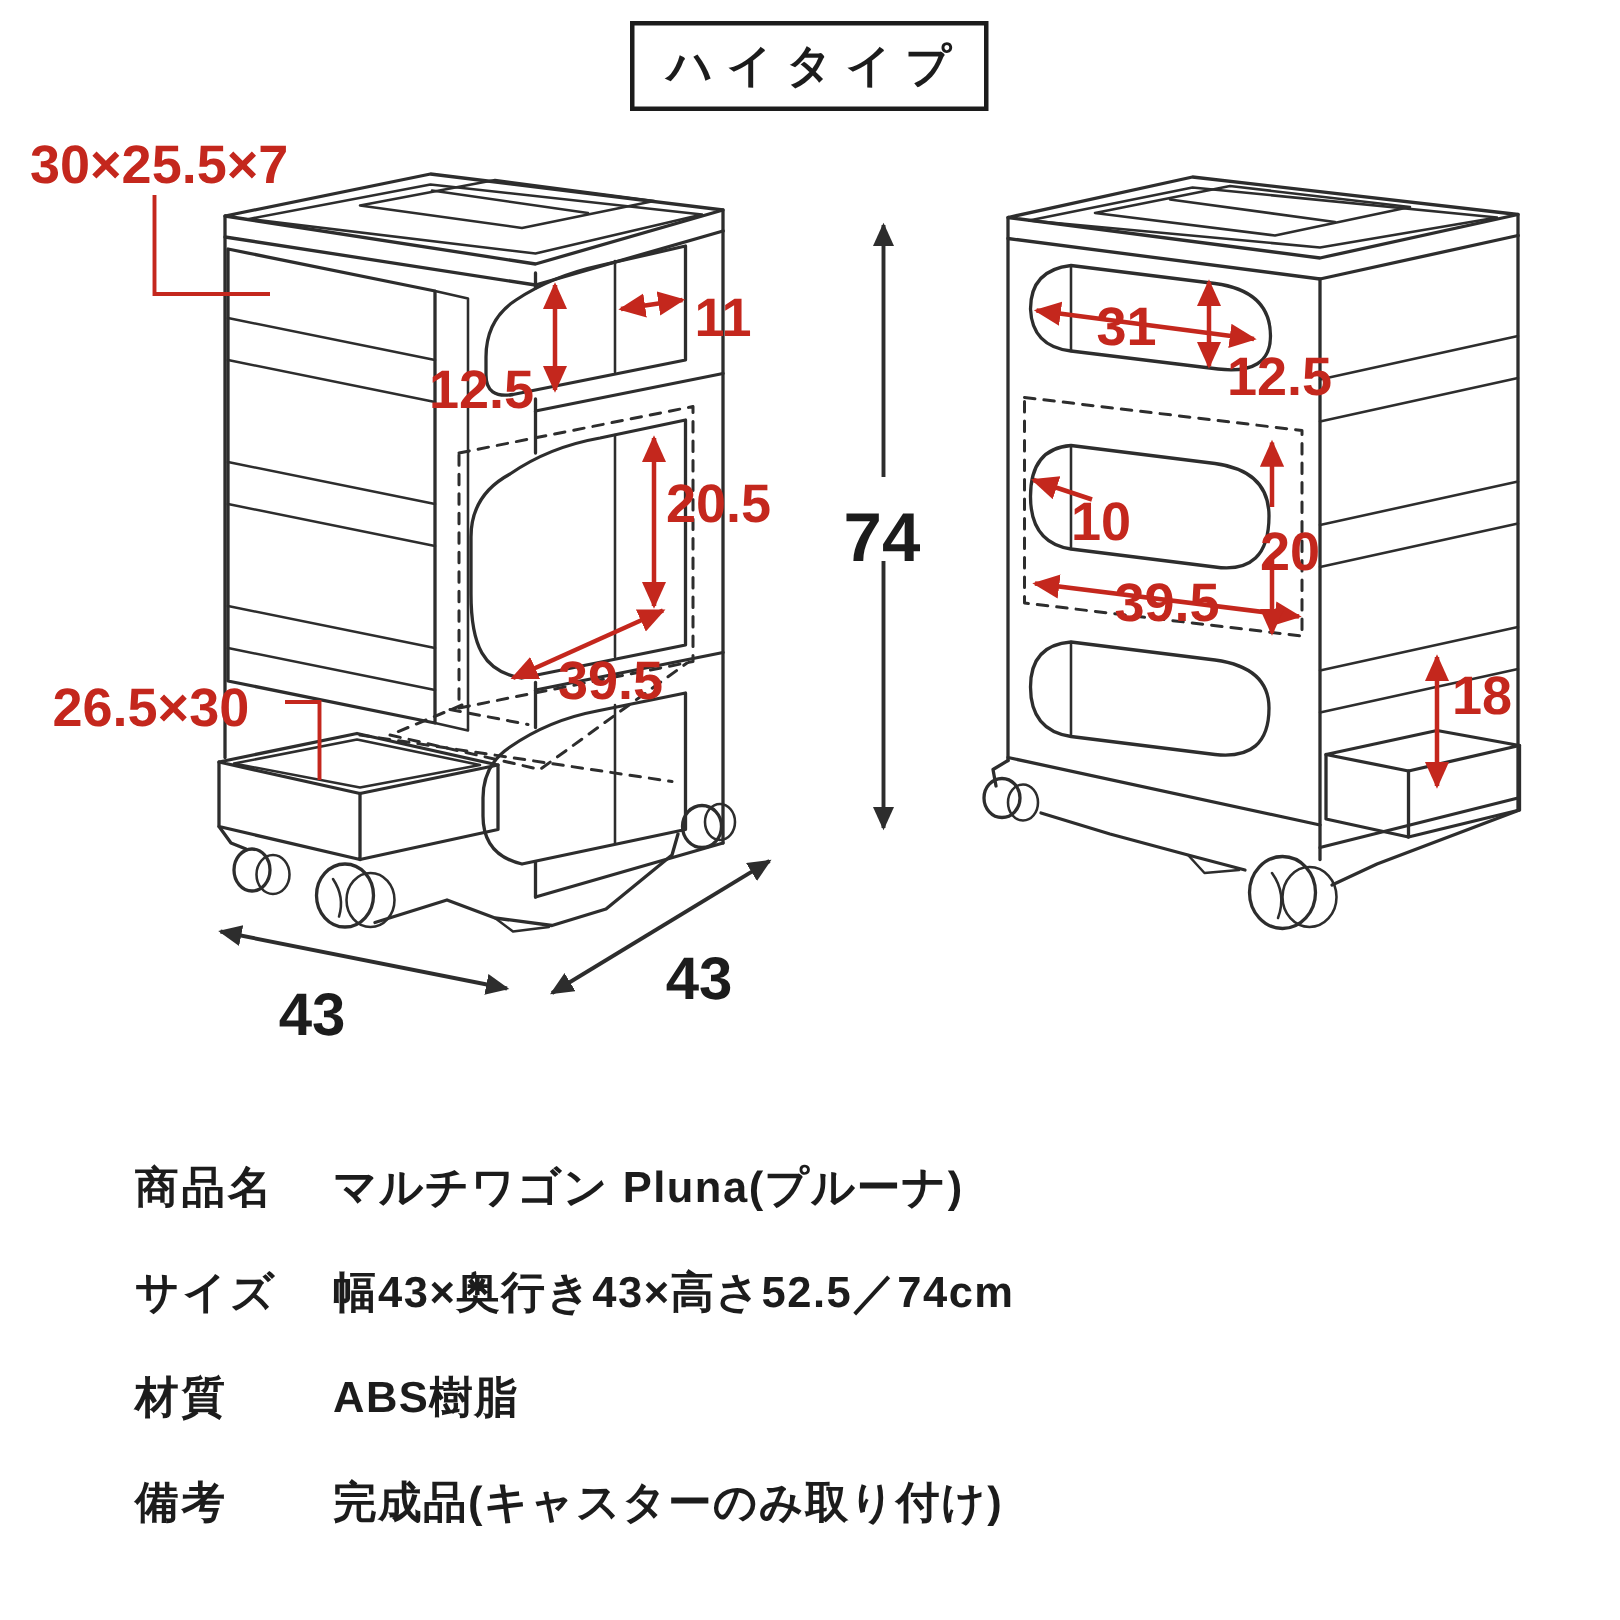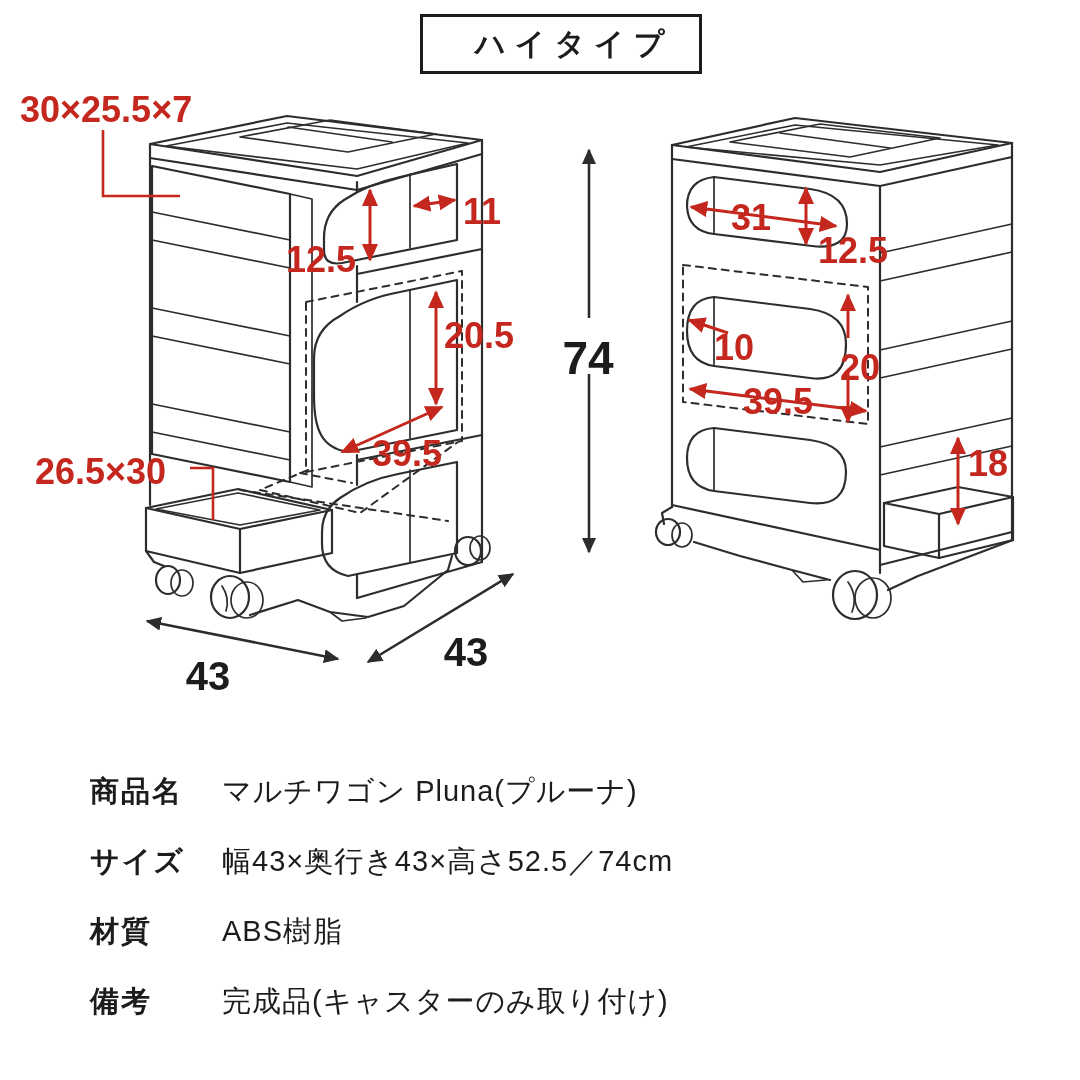--- a/index.html
+++ b/index.html
@@ -1,35 +1,35 @@
 <!DOCTYPE html>
 <html><head>
 <meta charset="utf-8">
 <style>
   html,body{margin:0;padding:0;background:#ffffff;}
   #page{position:relative;width:1080px;height:1080px;background:#ffffff;overflow:hidden;
         font-family:"Liberation Sans","DejaVu Sans",sans-serif;color:#1c1c1c;}
   
   #title-badge{position:absolute;left:420px;top:14px;width:233px;height:54px;
-    border:3px solid #1c1c1c;background:#fff;display:flex;align-items:center;justify-content:flex-start;
-    font-size:30px;font-weight:600;letter-spacing:9px;text-indent:9px;padding-left:43px;}
+    border:3px solid #1c1c1c;background:#fff;display:flex;align-items:center;justify-content:center;
+    font-size:30px;font-weight:600;letter-spacing:9px;text-indent:9px;}
   
   #diagram{position:absolute;left:0;top:0;width:1080px;height:720px;}
   .ln{fill:none;stroke:#2d2d2d;stroke-width:2.2;stroke-linecap:round;stroke-linejoin:round;}
   .thin{stroke-width:1.7;}
   .dash{stroke-dasharray:7 6;stroke-width:2;}
   .rda{fill:none;stroke:#c4271d;stroke-width:3;}
   .rdl{fill:none;stroke:#c4271d;stroke-width:2.6;}
   .bka{fill:none;stroke:#2d2d2d;stroke-width:2.6;}
   .rtx{fill:#c4271d;font-size:36px;font-weight:700;}
   .btx{fill:#1c1c1c;font-weight:700;}
   
   .spec-row{position:absolute;left:75px;height:40px;}
   .spec-label{position:absolute;left:15px;top:0;font-size:29px;font-weight:700;letter-spacing:2px;white-space:nowrap;}
-  .spec-value{position:absolute;left:147px;top:0;font-size:29px;font-weight:400;letter-spacing:1px;white-space:nowrap;}
+  .spec-value{position:absolute;left:147px;top:0;font-size:29px;font-weight:700;letter-spacing:1px;white-space:nowrap;}
 </style>
 </head>
 <body>
 
 <div id="page">
 
   <div id="title-badge">
     <span>ハイタイプ</span>
   </div>
 

